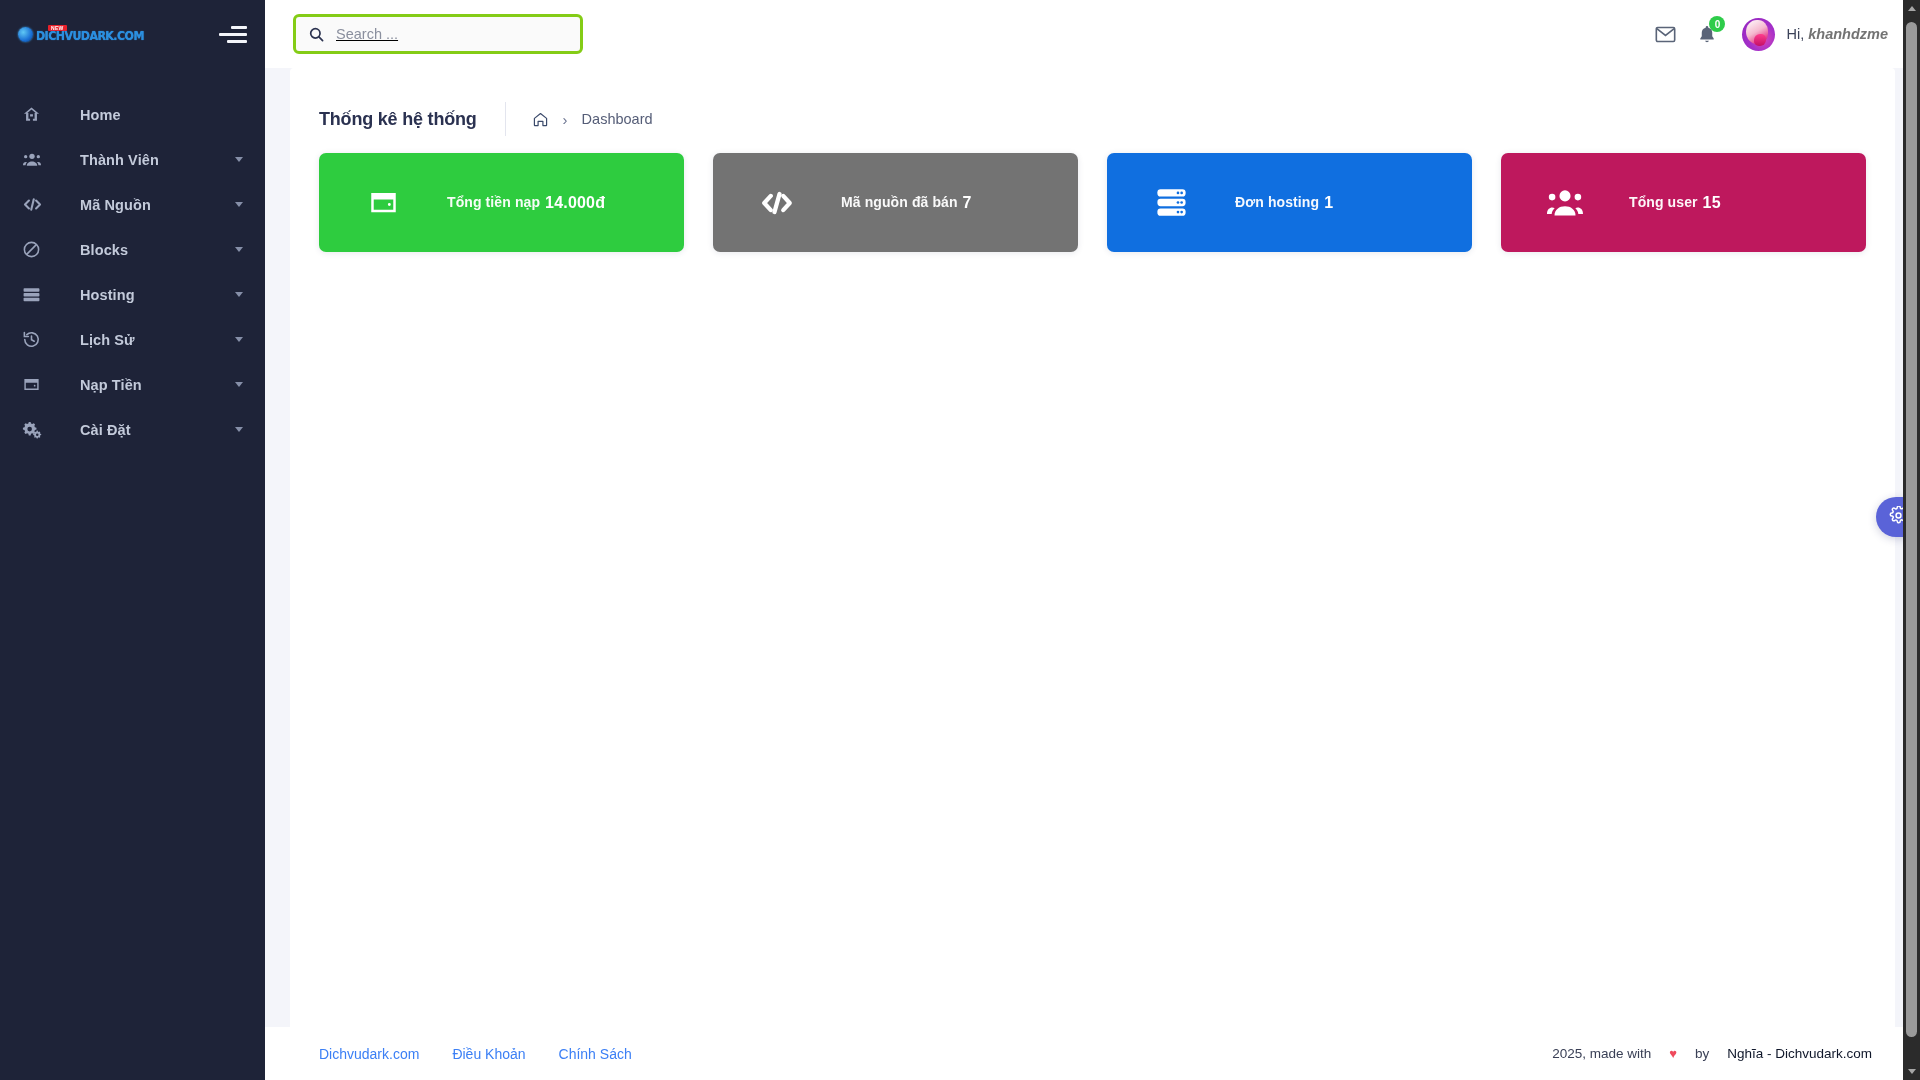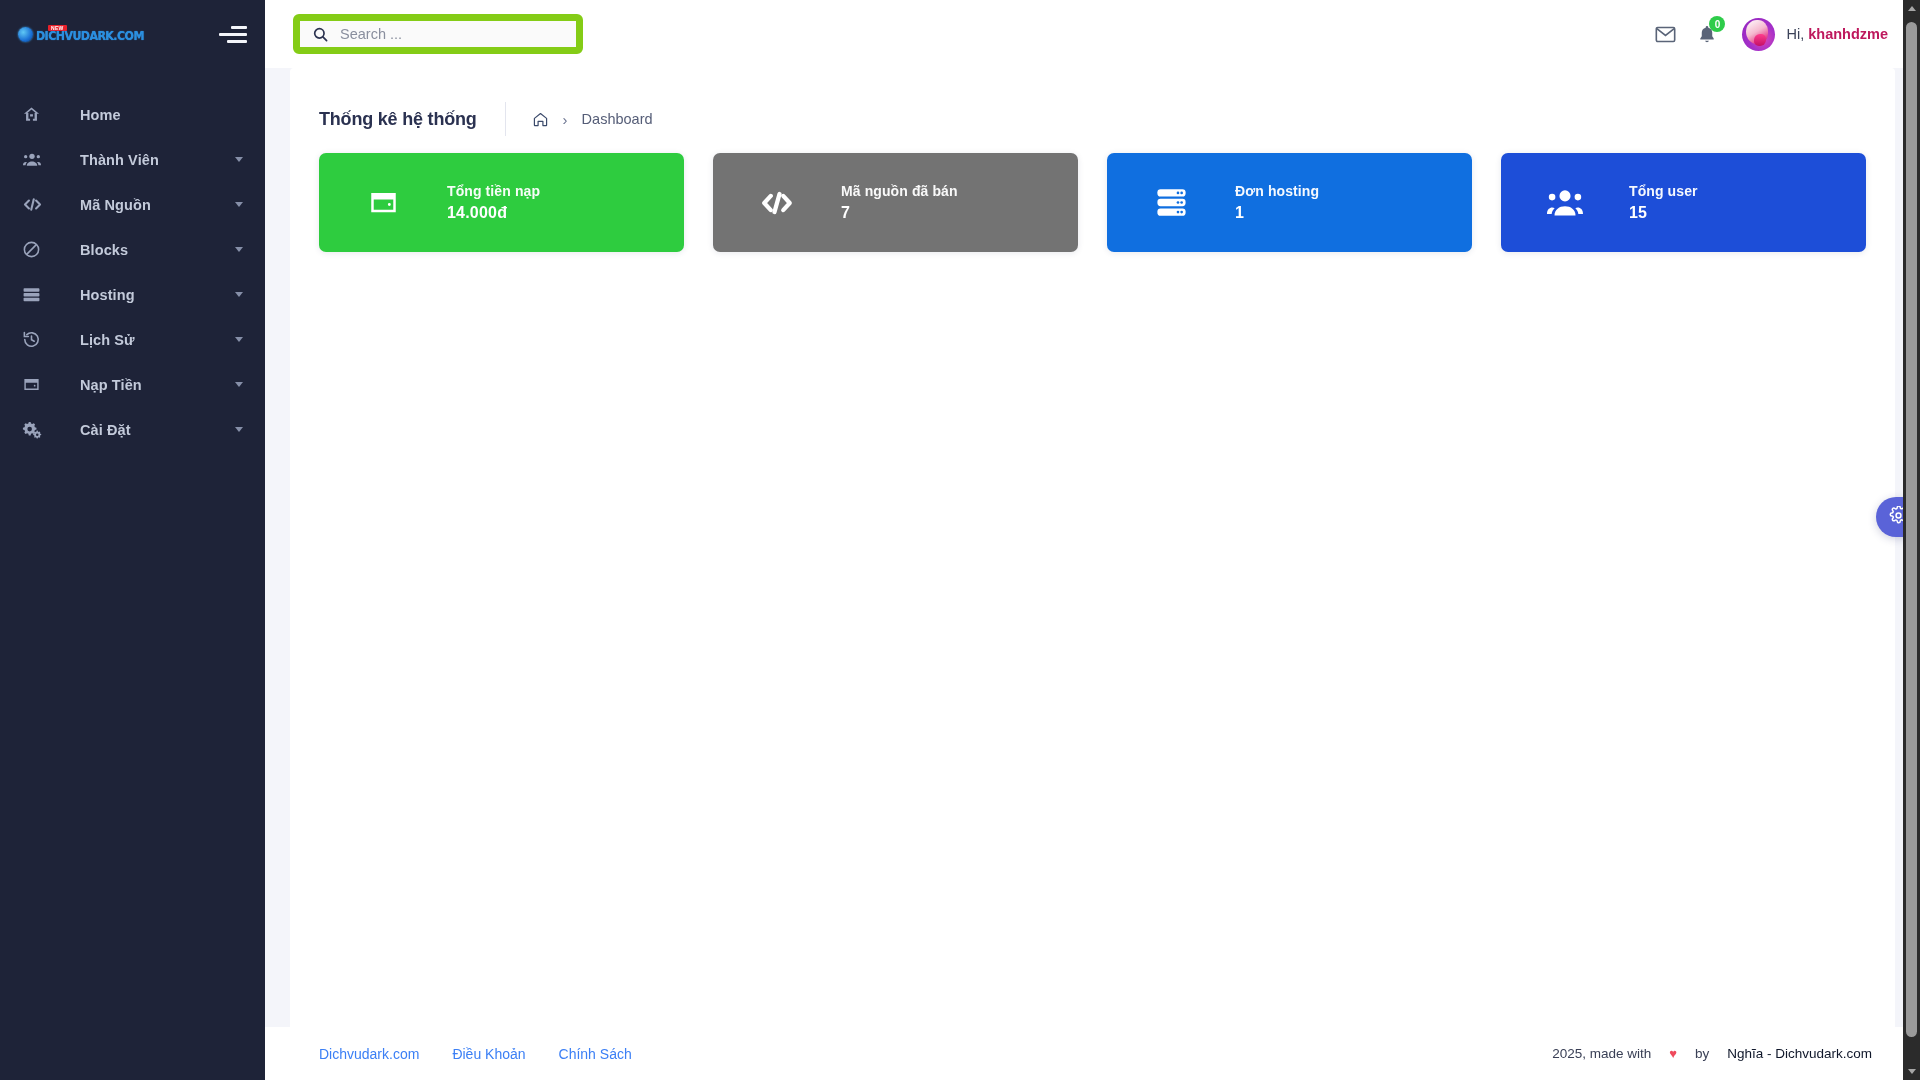--- a/index.html
+++ b/index.html
@@ -91,25 +91,26 @@
 
   .topbar {
     height: 68px; background: #ffffff;
     display: flex; align-items: center;
     padding: 0 26px 0 28px;
     position: relative; z-index: 10;
   }
   .search-box {
     width: 290px; height: 40px;
     background: #fafafa;
-    border: 7px solid #84cc16;
+    border: 3px solid #84cc16;
     border-radius: 6px;
     display: flex; align-items: center;
     padding: 0 12px;
     gap: 11px;
+    text-decoration: underline;
   }
   .search-ico { color: #2c3350; display:flex; }
   .search-input {
     border: none; outline: none; background: transparent;
     font-family: "Liberation Sans", sans-serif;
     font-size: 14.5px; color: #44495c; width: 100%;
   }
   .search-input::placeholder { color: #8a8f9e; }
 
   .topbar-right {
@@ -136,21 +137,21 @@
     content:""; position:absolute; left:4px; top:2px; width:22px; height:24px;
     border-radius: 52% 48% 46% 54%;
     background: linear-gradient(150deg,#fdf0f5 10%, #f5b9cf 48%, #e6478e 78%, #b1146a 100%);
   }
   .avatar::after {
     content:""; position:absolute; left:12px; top:16px; width:12px; height:12px;
     border-radius: 50% 40% 50% 40%;
     background: linear-gradient(180deg,#ff3d8d 0%, #c41166 100%);
   }
   .hi { font-size: 14.5px; color: #3c4359; white-space: nowrap; }
-  .hi b { font-weight: 700; color: #be185d; }
+  .hi b { font-weight: 700; color: #737373; font-style: italic; }
 
   
   .page {
     position:absolute; left:0; right:0; top:68px; bottom:0;
     background: #f4f5fa;
     padding: 0;
   }
   .page-inner {
     position:absolute; left: 25px; right: 25px; top: 0px; bottom: 53px;
     background: #ffffff;
@@ -181,21 +182,21 @@
     border-radius: 7px;
     display:flex; align-items:center;
     box-shadow: 0 1px 6px rgba(30,40,80,.10);
     cursor: pointer;
   }
   .card-ico {
     width: 128px; flex: 0 0 128px;
     display:flex; align-items:center; justify-content:center;
     color: #ffffff;
   }
-  .card-body { display:flex; flex-direction: column; gap: 5px; }
+  .card-body { display:flex; flex-direction: row; gap: 5px; }
   .card-label {
     font-size: 14px; color: rgba(255,255,255,.96); font-weight: 600; letter-spacing:.1px;
   }
   .card-value {
     font-size: 16px; color: #ffffff; font-weight: 700; letter-spacing:.2px;
   }
 
   
   .footer {
     position:absolute; left:0; right:0; bottom:0; height: 53px;
@@ -456,21 +457,21 @@
                   <circle cx="16.6" cy="17.8" r=".95" fill="#106fe0"></circle>
                   <circle cx="19.2" cy="17.8" r=".95" fill="#106fe0"></circle>
                 </svg>
             </div>
             <div class="card-body">
               <div class="card-label">Đơn hosting</div>
               <div class="card-value">1</div>
             </div>
           </div>
 
-          <div class="card" style="background:#1d4ed8">
+          <div class="card" style="background:#be185d">
             <div class="card-ico">
               <svg width="38" height="33" viewBox="0 0 24 22" fill="currentColor">
                   <circle cx="12" cy="6.6" r="3.7"></circle>
                   <path d="M5 19.6c0-3.9 3.2-6.1 7-6.1s7 2.2 7 6.1H5z"></path>
                   <circle cx="3.4" cy="7.4" r="2.2"></circle>
                   <circle cx="20.6" cy="7.4" r="2.2"></circle>
                   <path d="M0 18.6c0-2.8 1.7-4.2 3.5-4.2.6 0 1.1.1 1.6.4-1.1 1-1.8 2.3-2 3.8H0zM24 18.6c0-2.8-1.7-4.2-3.5-4.2-.6 0-1.1.1-1.6.4 1.1 1 1.8 2.3 2 3.8H24z"></path>
                 </svg>
             </div>
             <div class="card-body">

